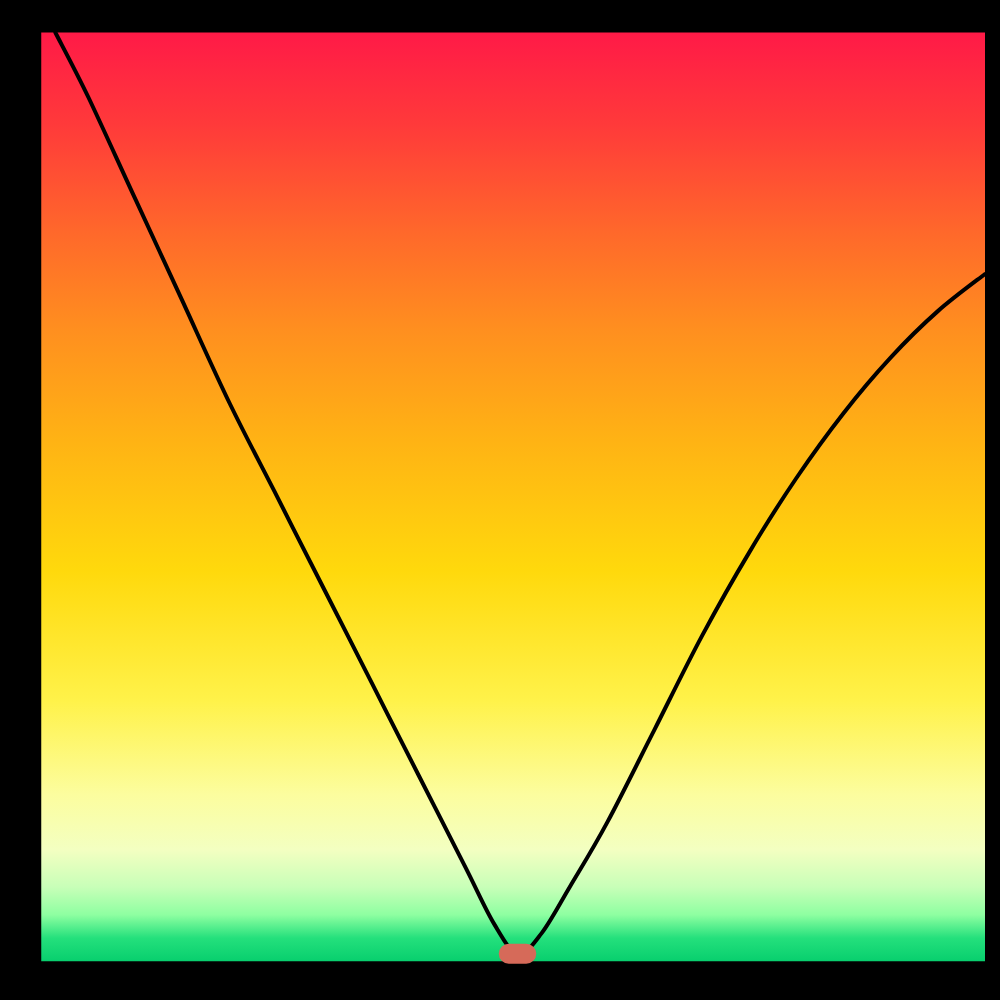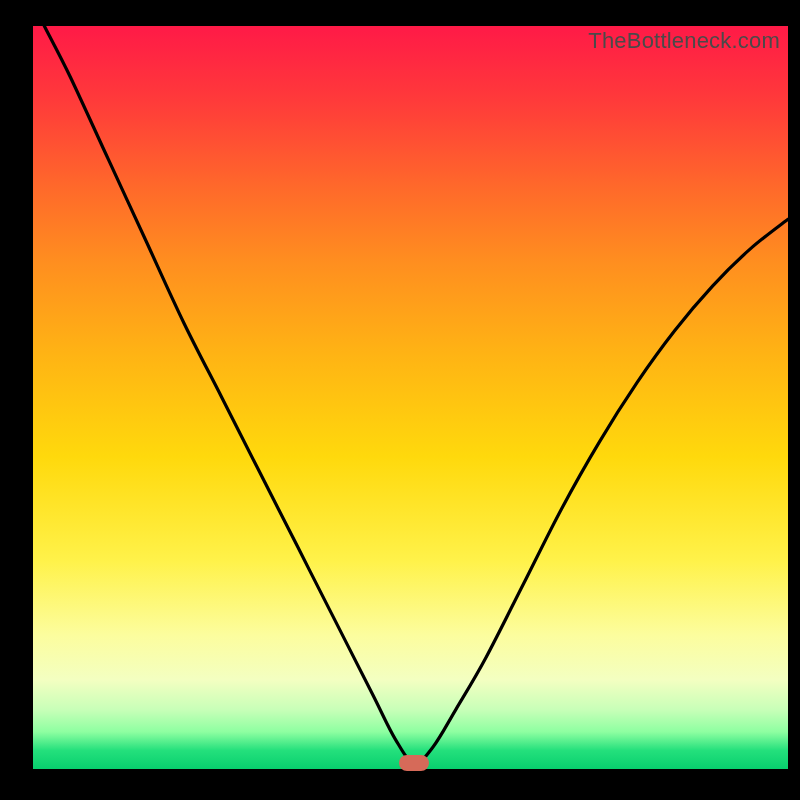--- a/index.html
+++ b/index.html
@@ -67,21 +67,20 @@
     width: 755px;
     height: 743px;
     overflow: visible;
   }
 </style>
 </head>
 <body>
 
 <div class="frame">
   <div class="plot">
-    <div class="watermark">TheBottleneck.com</div>
 
     <svg class="curve" viewBox="0 0 755 743" preserveAspectRatio="none">
       <path id="curve-path" fill="none" stroke="#000" stroke-width="3.2" stroke-linecap="round" stroke-linejoin="round" d="M 11.3 0.0 C 15.7 8.7, 27.1 29.7, 37.8 52.0 C 48.4 74.3, 62.9 106.5, 75.5 133.7 C 88.1 161.0, 100.7 188.2, 113.3 215.5 C 125.8 242.7, 138.4 271.2, 151.0 297.2 C 163.6 323.2, 176.2 346.7, 188.8 371.5 C 201.3 396.3, 213.9 421.0, 226.5 445.8 C 239.1 470.6, 251.7 495.3, 264.3 520.1 C 276.8 544.9, 289.4 569.6, 302.0 594.4 C 314.6 619.2, 329.7 648.9, 339.8 668.7 C 349.8 688.5, 355.5 701.9, 362.4 713.3 C 369.3 724.7, 375.0 735.8, 381.3 737.1 C 387.6 738.3, 393.2 729.6, 400.2 720.7 C 407.1 711.8, 414.0 698.4, 422.8 683.6 C 431.6 668.7, 441.7 652.6, 453.0 631.5 C 464.3 610.5, 478.2 582.0, 490.8 557.3 C 503.3 532.5, 515.9 506.5, 528.5 482.9 C 541.1 459.4, 553.7 437.1, 566.3 416.1 C 578.8 395.0, 591.4 375.2, 604.0 356.6 C 616.6 338.1, 629.2 320.7, 641.8 304.6 C 654.3 288.5, 666.9 273.7, 679.5 260.1 C 692.1 246.4, 704.7 234.0, 717.3 222.9 C 729.8 211.8, 748.7 198.1, 755.0 193.2"></path>
     </svg>
 
     <div id="marker" class="marker" style="left: 381.275px; top: 737.056px;"></div>
   </div>
 </div>
 
 </body></html>

